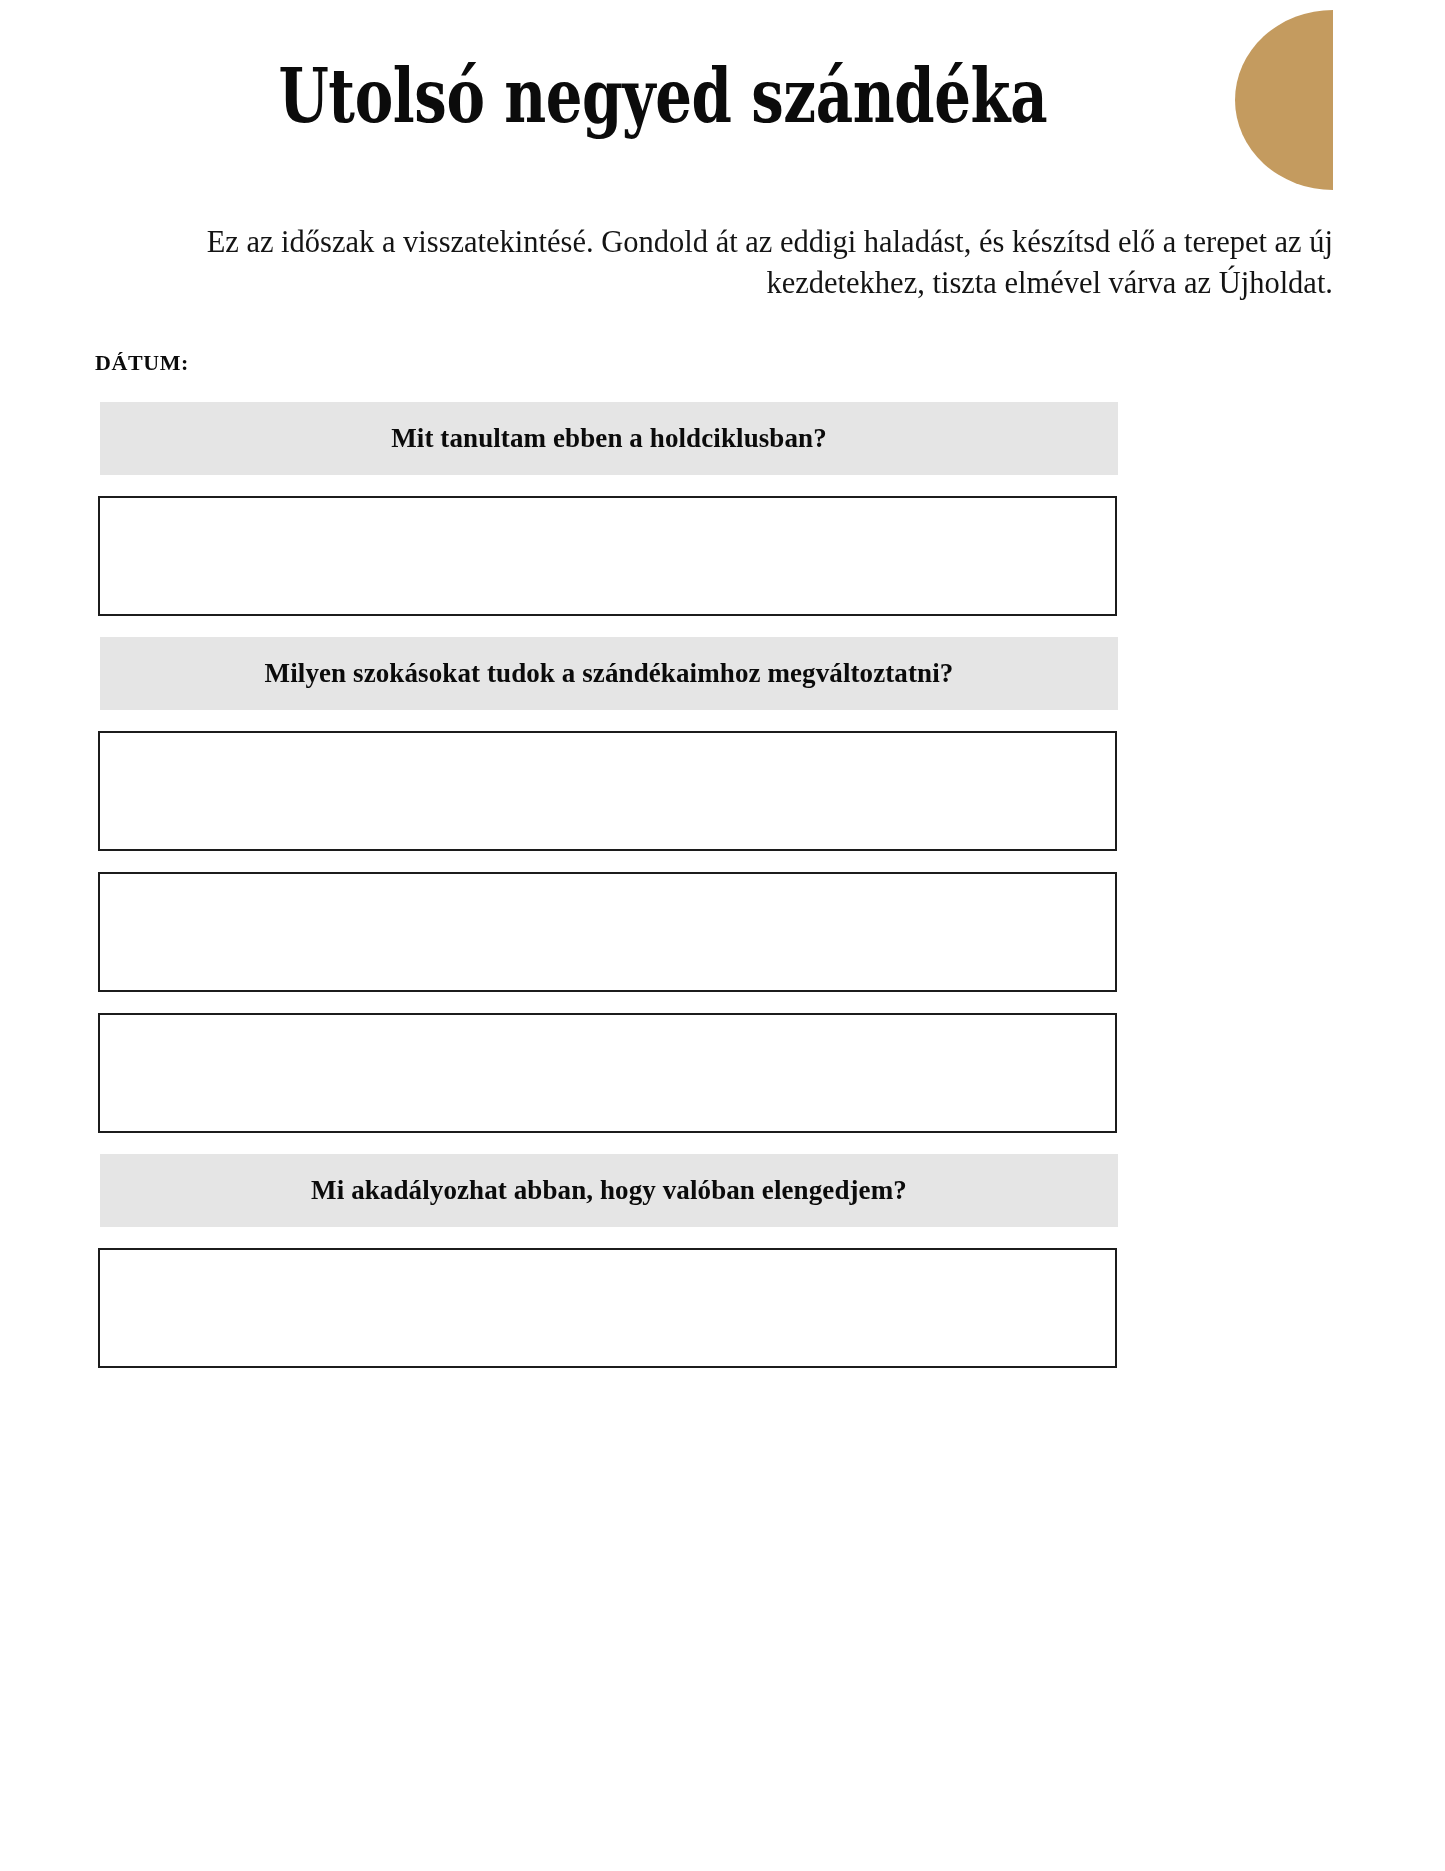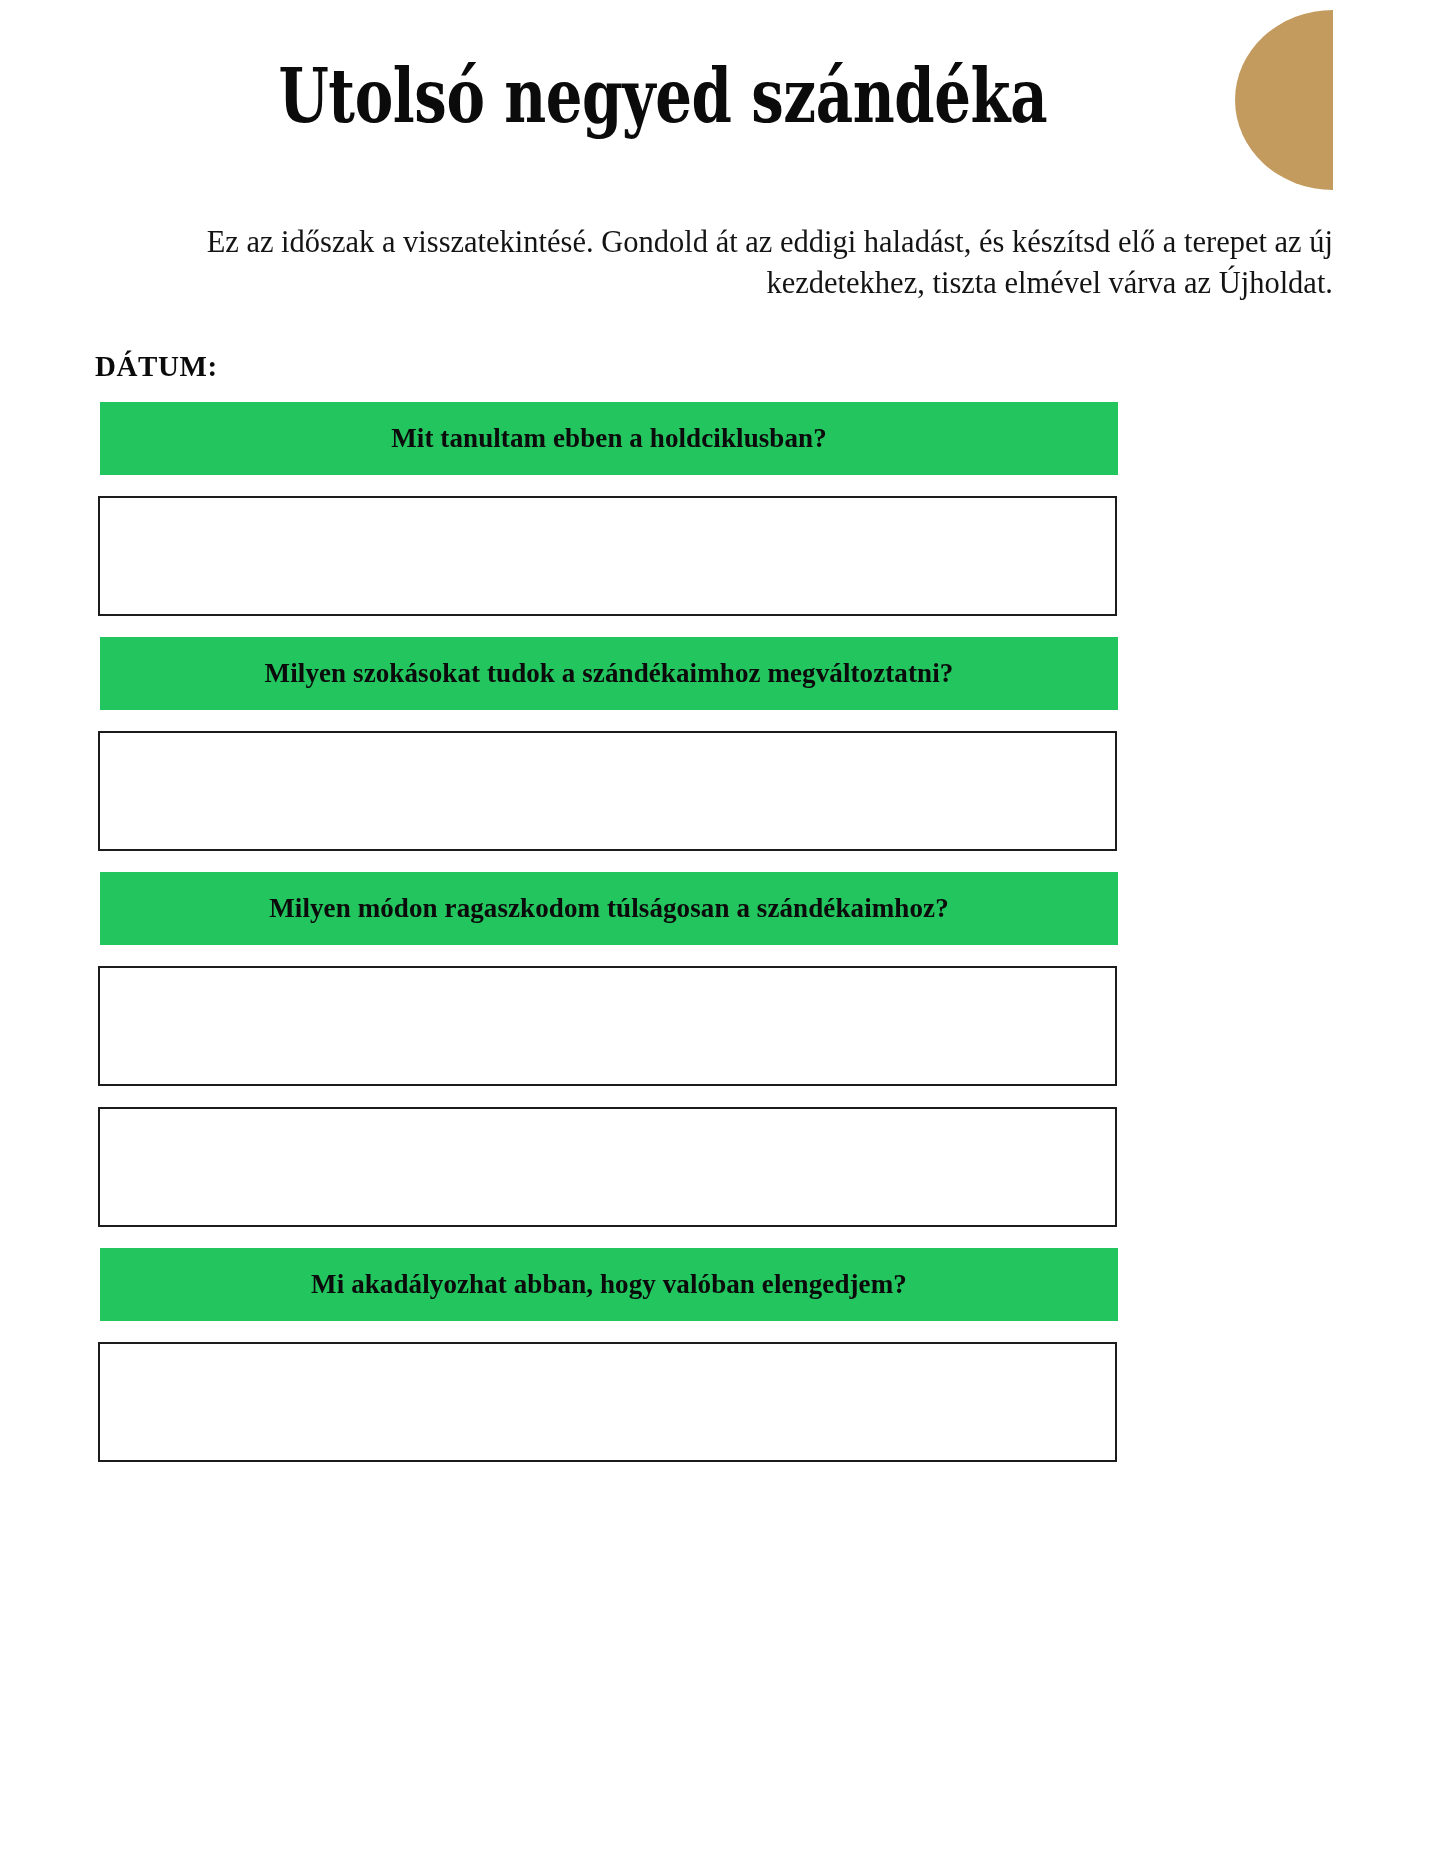--- a/index.html
+++ b/index.html
@@ -70,39 +70,39 @@
     color: #141414;
   }
 
   
   .date-label {
     position: absolute;
     top: 350px;
     left: 95px;
     font-family: "Liberation Serif", "DejaVu Serif", serif;
     font-weight: 700;
-    font-size: 29px;
+    font-size: 22px;
     letter-spacing: 0.6px;
     color: #0b0b0b;
   }
 
   
   .blocks {
     position: absolute;
     top: 402px;
     left: 116px;
     width: 1218px;
   }
 
   .block {
     margin-bottom: 21px;
   }
 
   .q-bar {
-    background: #22c55e;
+    background: #e5e5e5;
     height: 73px;
     display: flex;
     align-items: center;
     justify-content: center;
     box-sizing: border-box;
     padding: 0 24px;
   }
 
   .q-text {
     font-family: "Liberation Serif", "DejaVu Serif", serif;
@@ -156,23 +156,20 @@
     </div>
 
     <div class="block">
       <div class="q-bar">
         <div class="q-text">Milyen szokásokat tudok a szándékaimhoz megváltoztatni?</div>
       </div>
       <div class="answer-box"></div>
     </div>
 
     <div class="block">
-      <div class="q-bar">
-        <div class="q-text">Milyen módon ragaszkodom túlságosan a szándékaimhoz?</div>
-      </div>
       <div class="answer-box"></div>
     </div>
 
     <div class="block">
       <div class="answer-box"></div>
     </div>
 
     <div class="block">
       <div class="q-bar">
         <div class="q-text">Mi akadályozhat abban, hogy valóban elengedjem?</div>

